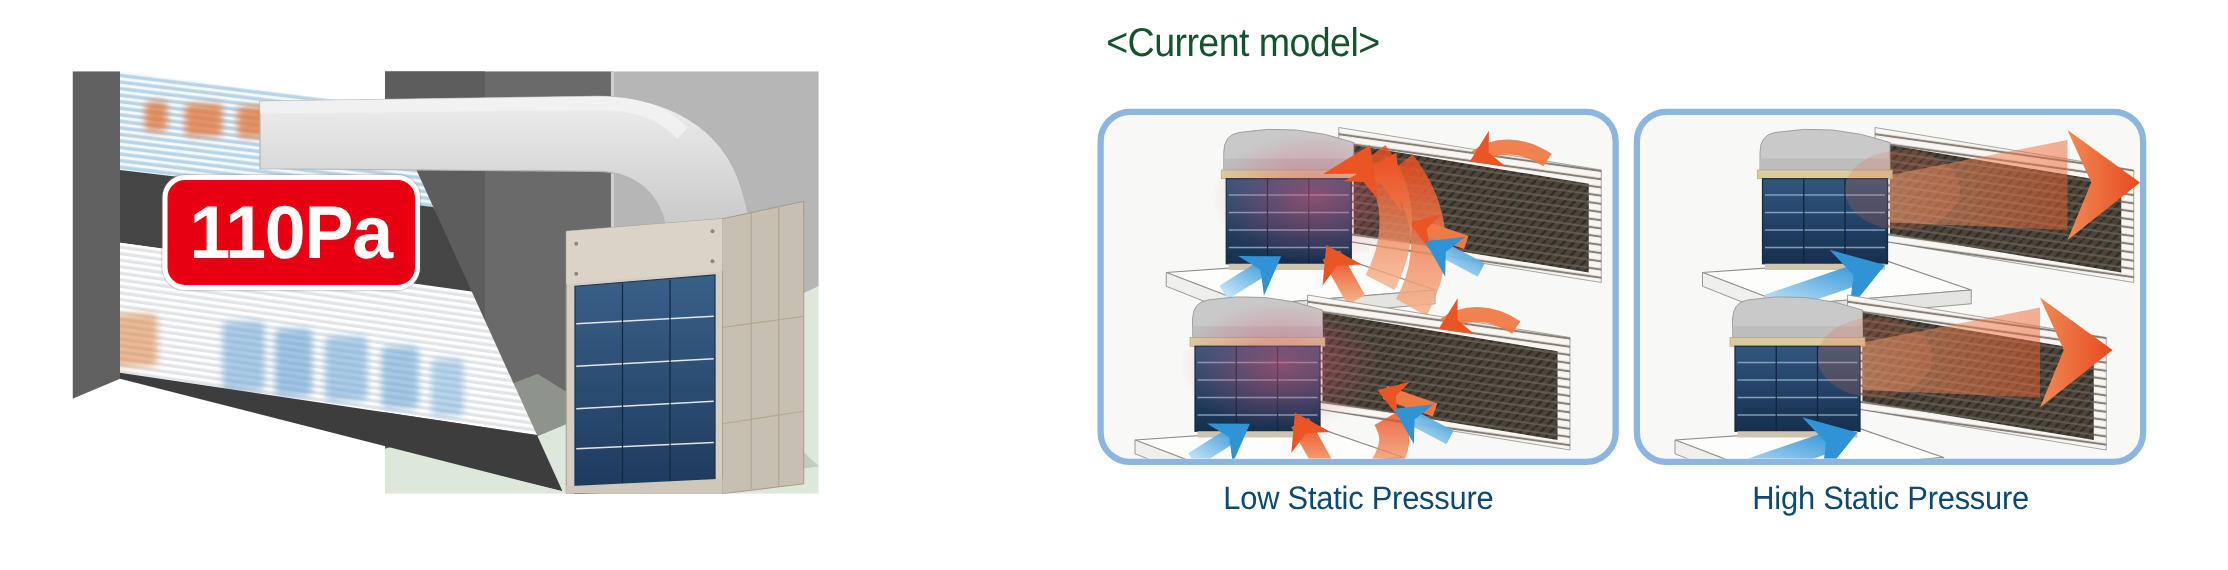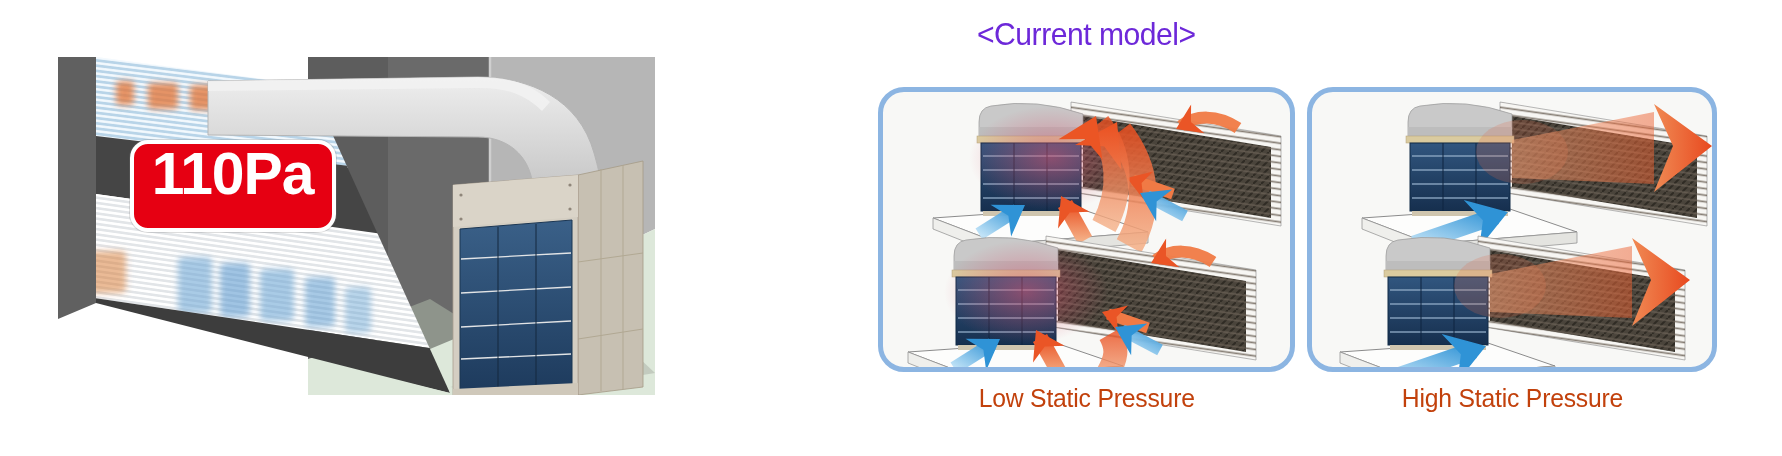--- a/index.html
+++ b/index.html
@@ -5,34 +5,34 @@
   html,body{margin:0;padding:0;background:#ffffff;}
   body{font-family:"Liberation Sans",sans-serif;}
   .canvas{position:relative;width:1782px;height:456px;background:#ffffff;overflow:hidden;}
   .abs{position:absolute;}
   .panel{
     position:absolute;top:87px;height:285px;box-sizing:border-box;
     border:5px solid #8cb5e2;border-radius:26px;background:#f8f8f6;overflow:hidden;
   }
   .panel svg{display:block;width:100%;height:100%;}
   .panel-title{
-    position:absolute;top:16px;height:40px;text-align:center;
-    font-size:32px;color:#6d28d9;letter-spacing:-.5px;white-space:nowrap;
+    position:absolute;top:16px;height:40px;text-align:left;
+    font-size:32px;color:#14532d;letter-spacing:-.5px;white-space:nowrap;
   }
   .panel-title span{display:inline-block;transform:scaleX(.94);transform-origin:center;}
   .panel-caption{
     position:absolute;top:383px;height:34px;text-align:center;
-    font-size:26px;color:#c2410c;letter-spacing:-.2px;white-space:nowrap;
+    font-size:26px;color:#0c4a6e;letter-spacing:-.2px;white-space:nowrap;
   }
   .panel-caption span{display:inline-block;transform:scaleX(.95);transform-origin:center;}
   .badge{
     position:absolute;left:130px;top:140px;width:206px;height:92px;box-sizing:border-box;
     background:#e60012;border:4px solid #ffffff;border-radius:18px;
     box-shadow:0 0 0 1px rgba(120,120,120,.25);
-    display:flex;justify-content:center;
+    display:flex;align-items:center;justify-content:center;
   }
   .badge-text{
     color:#ffffff;font-weight:bold;font-size:60px;letter-spacing:-1px;line-height:1;
     transform:scaleX(.98);
   }
 </style>
 </head>
 <body>
 
 <div class="canvas">

